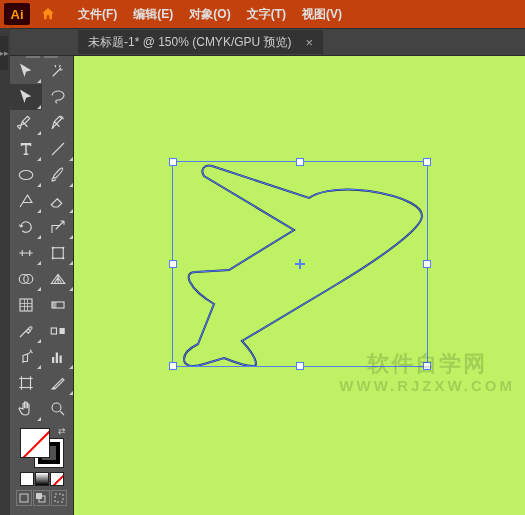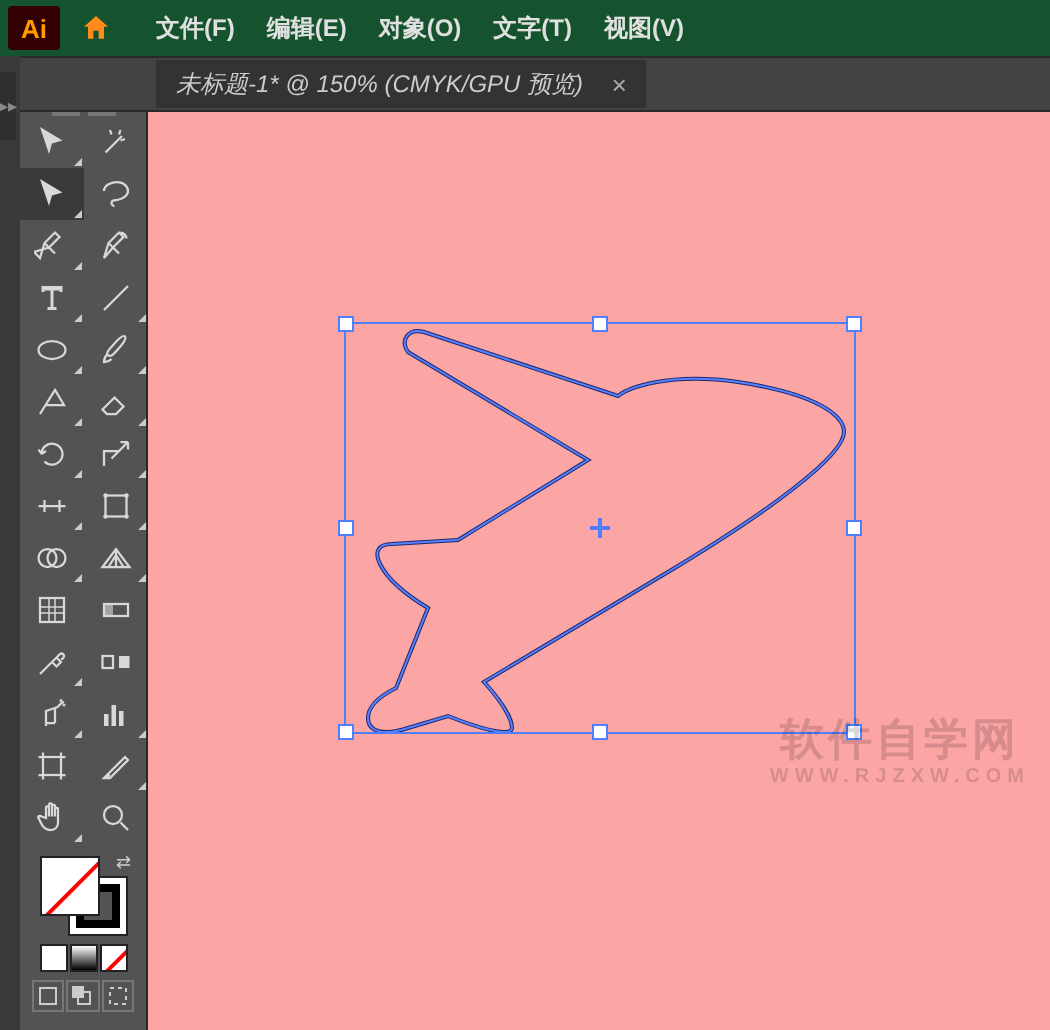--- a/index.html
+++ b/index.html
@@ -1,24 +1,24 @@
 <!DOCTYPE html>
 <html><head>
   <meta charset="utf-8">
   <style>
     * { margin: 0; padding: 0; box-sizing: border-box; user-select: none; }
     body { width: 525px; height: 515px; background: #535353; font-family: "Microsoft YaHei", Arial, sans-serif; font-size: 12px; color: #e0e0e0; overflow: hidden; position: relative; }
     
-    .menubar { height: 28px; background: #14532d; display: flex; align-items: center; padding-left: 4px; gap: 0; }
+    .menubar { height: 28px; background: #c2410c; display: flex; align-items: center; padding-left: 4px; gap: 0; }
     .app-icon { width: 26px; height: 22px; background: #320000; display: flex; align-items: center; justify-content: center; color: #ff9a00; font-weight: bold; font-size: 13px; border-radius: 2px; margin-right: 8px; }
     .home-icon { width: 20px; height: 20px; display: flex; align-items: center; justify-content: center; color: #ff8c1a; margin-right: 12px; }
     .menu-item { padding: 4px 8px; color: #e0e0e0; white-space: nowrap; cursor: default; font-weight: bold; }
     
     .tab-bar { height: 28px; background: #434343; display: flex; align-items: center; padding-left: 78px; border-top: 1px solid #2a2a2a; border-bottom: 1px solid #2a2a2a; }
-    .tab { background: #333333; padding: 5px 10px; display: flex; align-items: center; height: 24px; color: #ccc; gap: 14px; font-style: italic; }
+    .tab { background: #333333; padding: 5px 10px; display: flex; align-items: center; height: 24px; color: #ccc; gap: 14px; }
     .tab-close { font-size: 13px; color: #aaa; }
     
     .left-strip { position: absolute; left: 0; top: 28px; width: 10px; bottom: 0; background: #3a3a3a; }
     .collapse-handle { position: absolute; left: 0; top: 36px; width: 8px; height: 34px; background: #2f2f2f; display: flex; align-items: center; justify-content: center; color: #888; font-size: 9px; }
     
     .toolbox { position: absolute; left: 10px; top: 56px; width: 64px; bottom: 0; background: #535353; border-right: 1px solid #2a2a2a; display: flex; flex-direction: column; }
     .toolbox-header { height: 10px; display: flex; align-items: center; justify-content: center; gap: 4px; }
     .toolbox-header span { width: 14px; height: 2px; background: #777; }
     .tool-grid { display: grid; grid-template-columns: 32px 32px; }
     .tool { width: 32px; height: 26px; display: flex; align-items: center; justify-content: center; color: #d8d8d8; position: relative; }
@@ -32,35 +32,35 @@
     .fill-swatch::after { content: ""; position: absolute; left: -4px; top: 50%; width: 40px; height: 2px; background: red; transform: rotate(-45deg); }
     .stroke-swatch { position: absolute; right: 0; bottom: 0; width: 30px; height: 30px; background: white; border: 1px solid #222; z-index: 1; display: flex; align-items: center; justify-content: center; }
     .stroke-swatch::after { content: ""; width: 14px; height: 14px; border: 4px solid black; background: #535353; }
     .swap-arrow { position: absolute; right: -2px; top: -2px; font-size: 9px; color: #ccc; }
     .mini-swatches { display: flex; justify-content: center; gap: 1px; margin-top: 4px; }
     .mini-sw { width: 14px; height: 14px; border: 1px solid #222; }
     .draw-modes { display: flex; justify-content: center; gap: 1px; margin-top: 4px; }
     .draw-m { width: 18px; height: 16px; border: 1px solid #777; display:flex; align-items:center; justify-content:center; }
     .screen-row { display: flex; justify-content: center; gap: 0; margin-top: 4px; }
     
-    .canvas-area { position: absolute; left: 74px; top: 56px; right: 0; bottom: 0; background: #fca5a5; overflow: hidden; }
+    .canvas-area { position: absolute; left: 74px; top: 56px; right: 0; bottom: 0; background: #bef264; overflow: hidden; }
     
     .selection-box { position: absolute; border: 1px solid #4f7fff; }
     .handle { position: absolute; width: 8px; height: 8px; background: white; border: 1px solid #4f7fff; }
     .handle.tl { left: -4px; top: -4px; } .handle.tc { left: 50%; top: -4px; margin-left: -4px; }
     .handle.tr { right: -4px; top: -4px; } .handle.ml { left: -4px; top: 50%; margin-top: -4px; }
     .handle.mr { right: -4px; top: 50%; margin-top: -4px; } .handle.bl { left: -4px; bottom: -4px; }
     .handle.bc { left: 50%; bottom: -4px; margin-left: -4px; } .handle.br { right: -4px; bottom: -4px; }
     .center-mark { position: absolute; left: 50%; top: 50%; width: 10px; height: 10px; margin: -5px 0 0 -5px; }
     .center-mark::before, .center-mark::after { content: ""; position: absolute; background: #4f7fff; }
     .center-mark::before { left: 4px; top: 0; width: 2px; height: 10px; }
     .center-mark::after { left: 0; top: 4px; width: 10px; height: 2px; }
     
     .watermark { position: absolute; right: 10px; bottom: 120px; color: rgba(0,0,0,0.15); font-size: 22px; font-weight: bold; text-align: center; line-height: 1.2; letter-spacing: 2px; }
-    .watermark .sub { font-size: 10px; letter-spacing: 3px; }
+    .watermark .sub { font-size: 15px; letter-spacing: 3px; }
     
     .plane-path { stroke: #1a2a6b; stroke-width: 2; fill: none; }
     .plane-path.sel { stroke: #5a7fff; stroke-width: 1; }
   </style>
 </head>
 <body>
 
 <div class="menubar">
   <div class="app-icon">Ai</div>
   <div class="home-icon">

